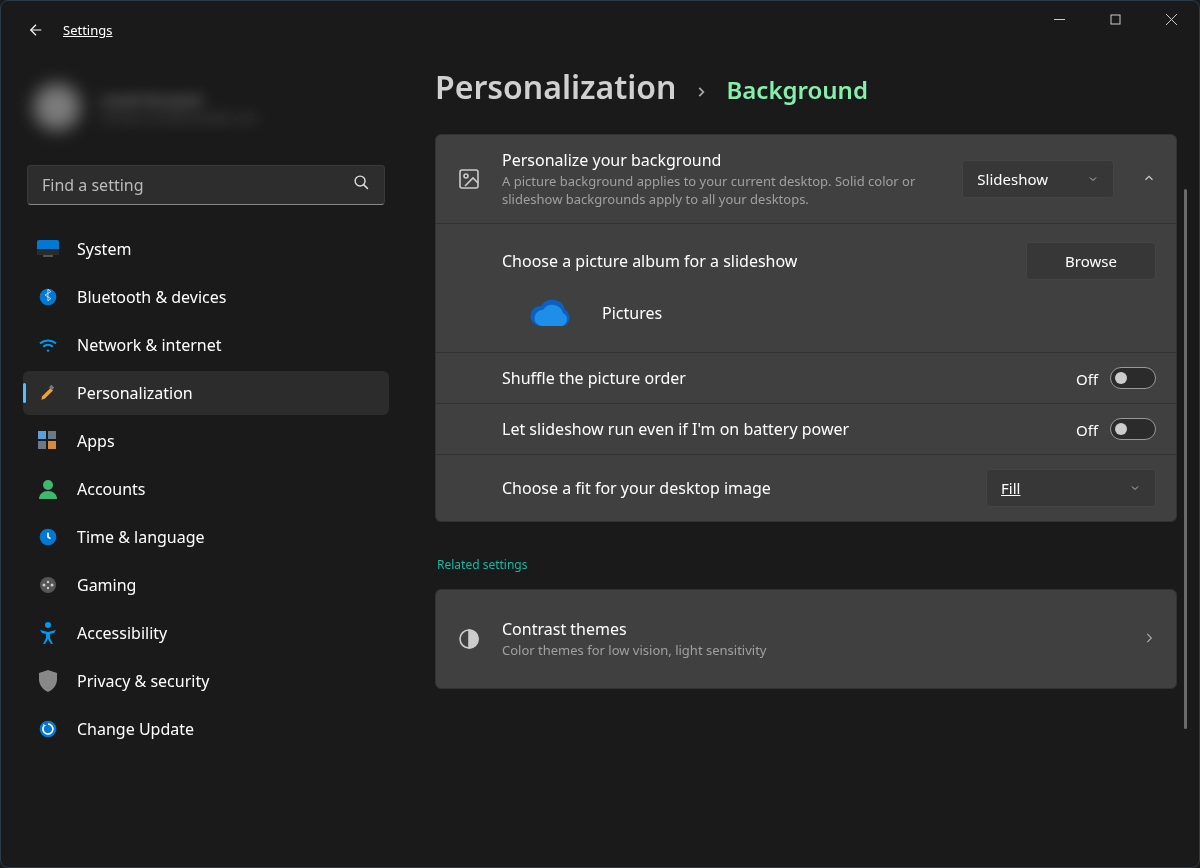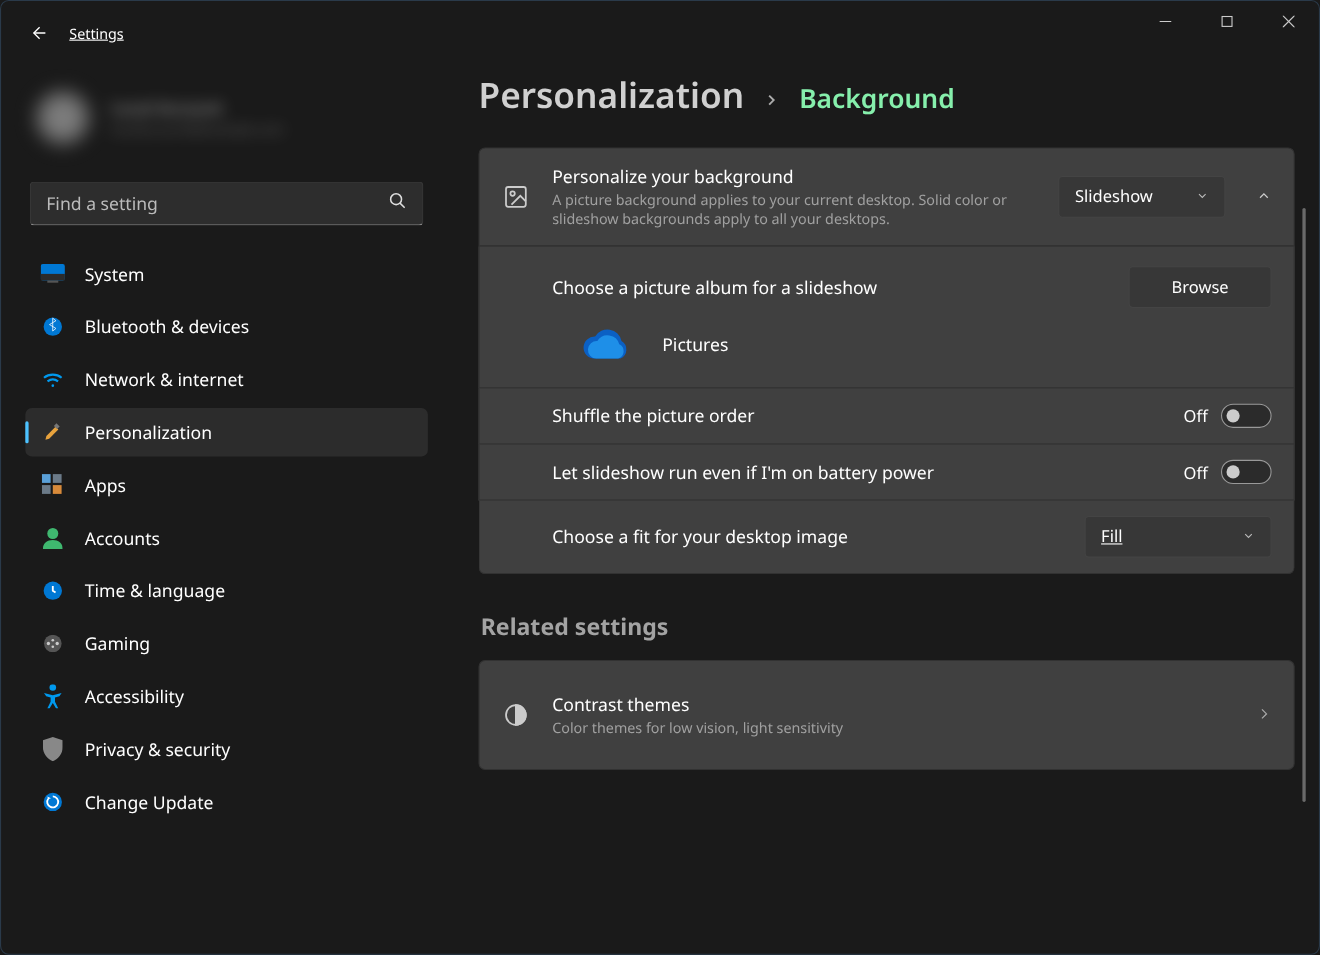--- a/index.html
+++ b/index.html
@@ -197,21 +197,21 @@
     width: 12px; height: 12px;
     border-radius: 50%;
     background: #ccc;
   }
 
   .album-row { padding-left: 72px; gap: 26px; }
   .cloud-icon-box { width: 48px; height: 34px; display:flex; align-items:center; }
   .album-name { font-size: 16px; }
 
   .section-heading {
-    font-size: 21px; font-weight: 700; color: #a3a3a3;
+    font-size: 12px; font-weight: 400; color: #14b8a6;
     margin: 34px 0 16px 2px;
   }
 
   .card.link-card {
     border-radius: 6px;
     border: 1px solid #323232;
     padding: 28px 20px;
   }
   .link-card .right-chevron { color: #aaa; }
 

